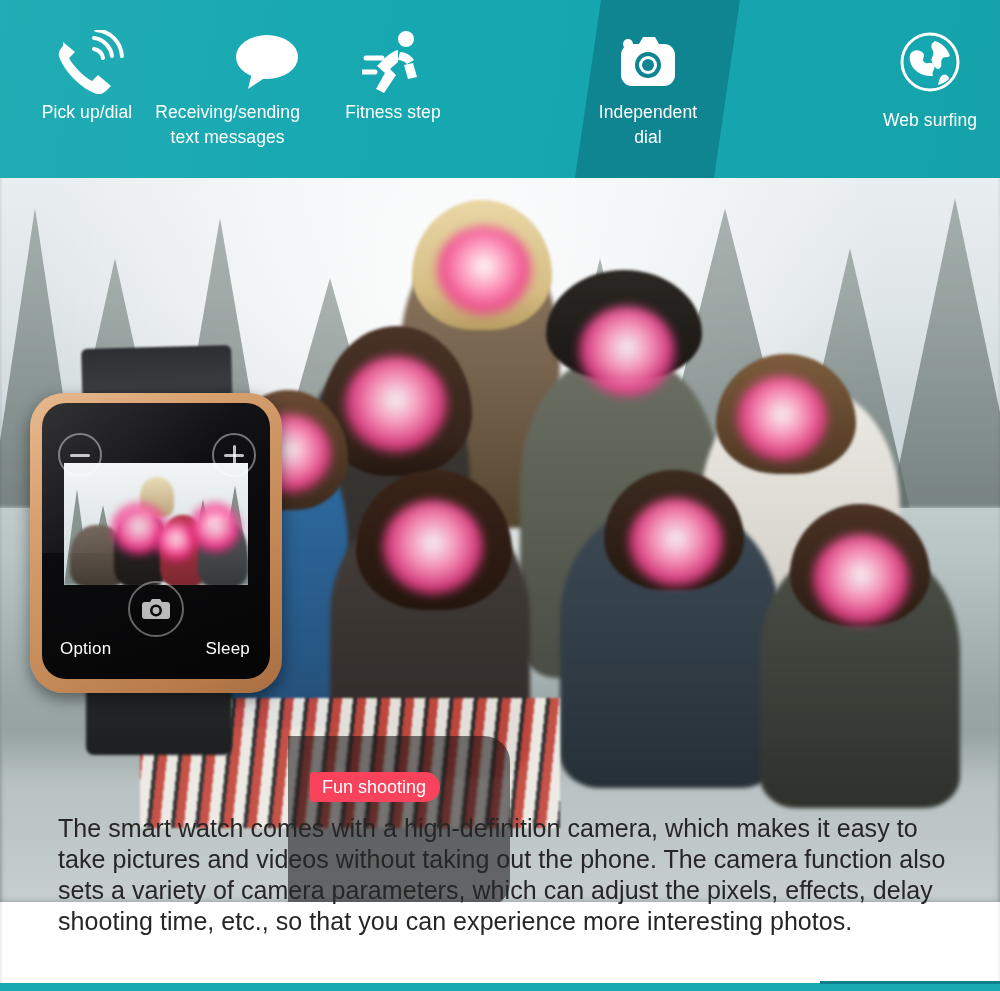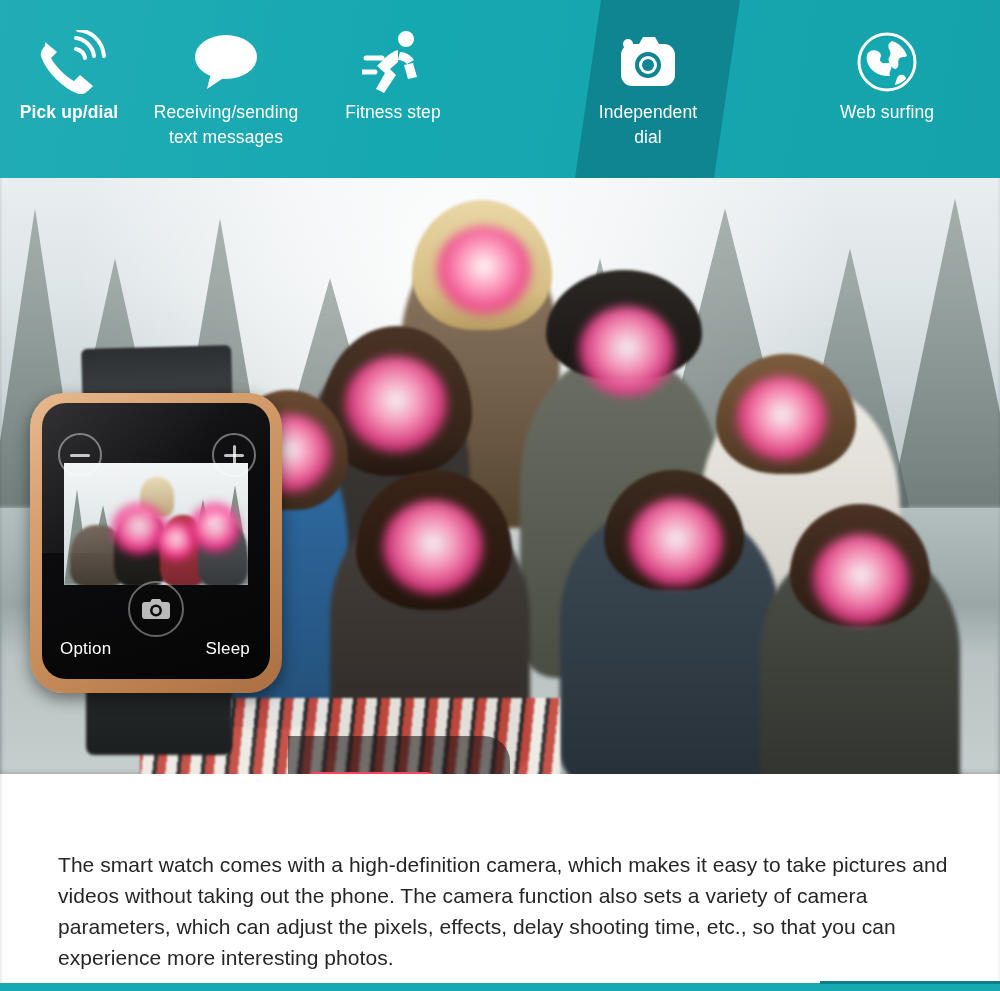--- a/index.html
+++ b/index.html
@@ -38,31 +38,31 @@
     height:72px;margin-top:26px;
     display:flex;align-items:center;justify-content:center;
   }
   .feature .flabel{
     margin-top:2px;
     font-size:17.5px;line-height:25px;
     color:#ffffff;
     letter-spacing:.1px;
     white-space:pre-line;
   }
-  .f0{left:2px;width:134px;font-weight:bold;}
-  .f1{left:140px;width:172px;}
+  .f0{left:20px;width:134px;}
+  .f1{left:128px;width:172px;align-items:flex-end;}
   .f2{left:328px;width:130px;}
   .f3{left:440px;width:130px;}
   .f4{left:580px;width:136px;}
   .f5{left:722px;width:136px;}
-  .f6{left:817px;width:140px;}
+  .f6{left:860px;width:140px;gap:8px;}
 
   
   .photo-band{
-    position:absolute;left:0;top:178px;width:1000px;height:596px;
+    position:absolute;left:0;top:178px;width:1000px;height:724px;
     overflow:hidden;background:#bfc7cb;
   }
   
   .bg-sky{
     position:absolute;inset:0;
     background:
       radial-gradient(circle at 46% 16%, rgba(255,255,255,.95) 0%, rgba(255,255,255,.55) 26%, rgba(255,255,255,0) 52%),
       linear-gradient(180deg,#e9eef0 0%,#dfe6e8 18%,#cfd8da 34%,#b9c4c5 52%,#9aa6a6 72%,#8b9697 100%);
   }
   .trees{position:absolute;left:0;top:0;width:1000px;height:330px;opacity:.72;}
@@ -163,23 +163,23 @@
     position:absolute;left:22px;top:36px;
     background:#f9425b;color:#ffffff;
     font-size:18px;line-height:30px;
     padding:0 14px 0 12px;
     border-radius:4px 18px 18px 4px;
     white-space:nowrap;
   }
 
   
   .description{
-    position:absolute;left:58px;top:828px;width:900px;
+    position:absolute;left:58px;top:788px;width:900px;
     color:#262626;
-    font-size:21px;line-height:31px;
+    font-size:25px;line-height:31px;
     letter-spacing:.05px;
   }
 
   .bottom-rule{
     position:absolute;left:0;bottom:0;width:1000px;height:8px;
     background:#17a9b2;
   }
   .bottom-rule::after{
     content:"";position:absolute;left:820px;top:-2px;width:180px;height:3px;
     background:#0f7f8a;

